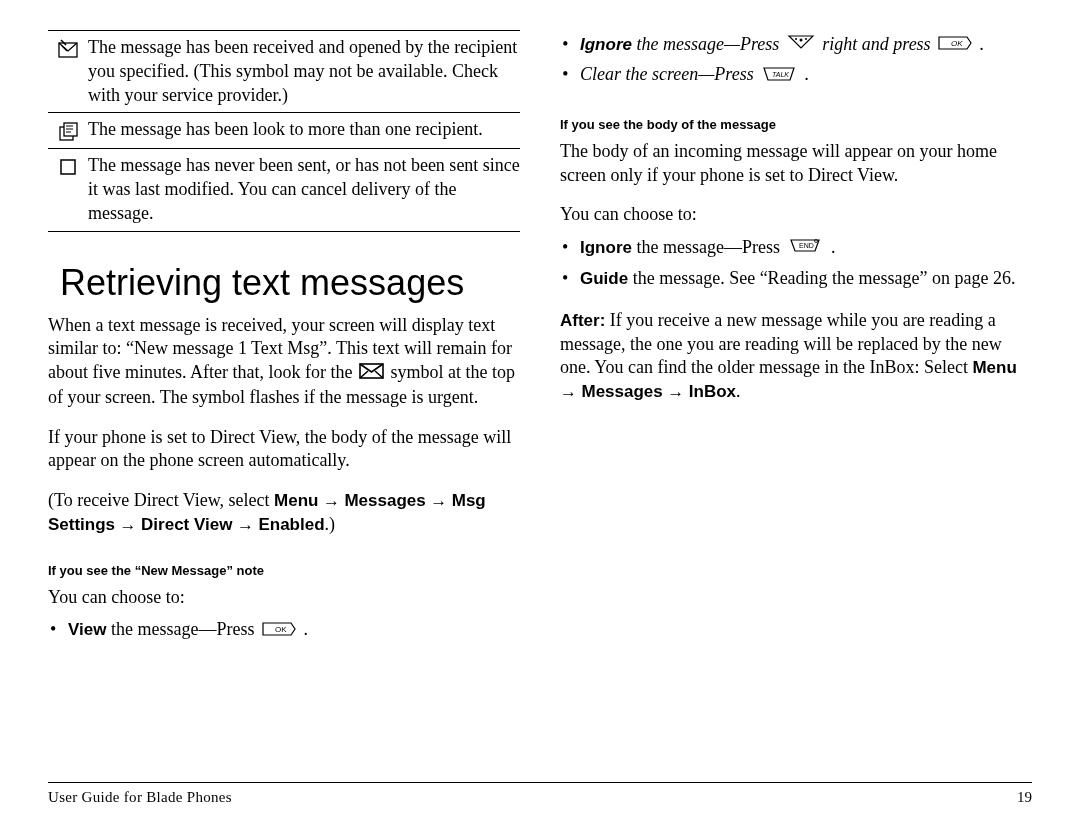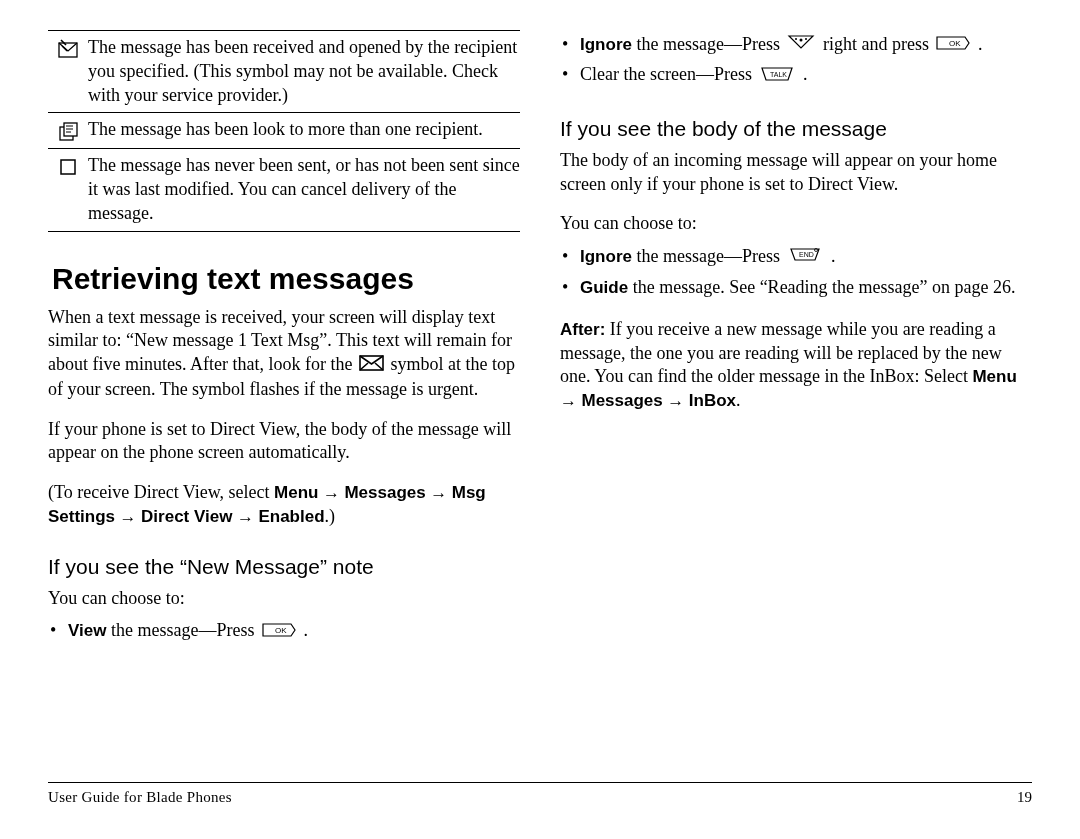--- a/index.html
+++ b/index.html
@@ -44,28 +44,28 @@
     flex-shrink: 0;
     display: flex;
     justify-content: center;
     padding-top: 3px;
   }
   .table-text {
     flex: 1;
   }
   h2 {
     font-family: Arial, Helvetica, sans-serif;
-    font-size: 30px;
+    font-size: 36px;
+    font-weight: normal;
+    margin: 6px 0 6px 12px;
+  }
+  h3 {
+    font-family: Arial, Helvetica, sans-serif;
+    font-size: 13px;
     font-weight: bold;
-    margin: 6px 0 6px 4px;
-  }
-  h3 {
-    font-family: Arial, Helvetica, sans-serif;
-    font-size: 21px;
-    font-weight: normal;
     margin: 14px 0 4px 0;
   }
   p {
     font-size: 18px;
     line-height: 1.32;
     margin: 4px 0 12px 0;
   }
   ul {
     list-style: none;
     padding: 0;
@@ -188,21 +188,21 @@
           <svg width="36" height="16" viewBox="0 0 36 16">
             <path d="M2 2 H30 L34 8 L30 14 H2 Z" fill="none" stroke="#000" stroke-width="1.2"></path>
             <text x="14" y="11" font-size="8" font-family="Arial">OK</text>
           </svg>
         </span> .
       </li>
     </ul>
   </div>
 
   <div class="column">
-    <ul style="margin-top:2px;">
+    <ul style="margin-top:2px;font-style:italic;">
       <li>
         <span class="bold-sans">Ignore</span><span> the message—Press </span>
         <span class="inline-icon">
           <svg width="30" height="18" viewBox="0 0 30 18">
             <path d="M3 3 L27 3 L15 15 Z" fill="none" stroke="#000" stroke-width="1.2"></path>
             <circle cx="15" cy="7" r="1.5" fill="#000"></circle>
             <circle cx="10" cy="6" r="1" fill="#000"></circle>
             <circle cx="20" cy="6" r="1" fill="#000"></circle>
           </svg>
         </span>

